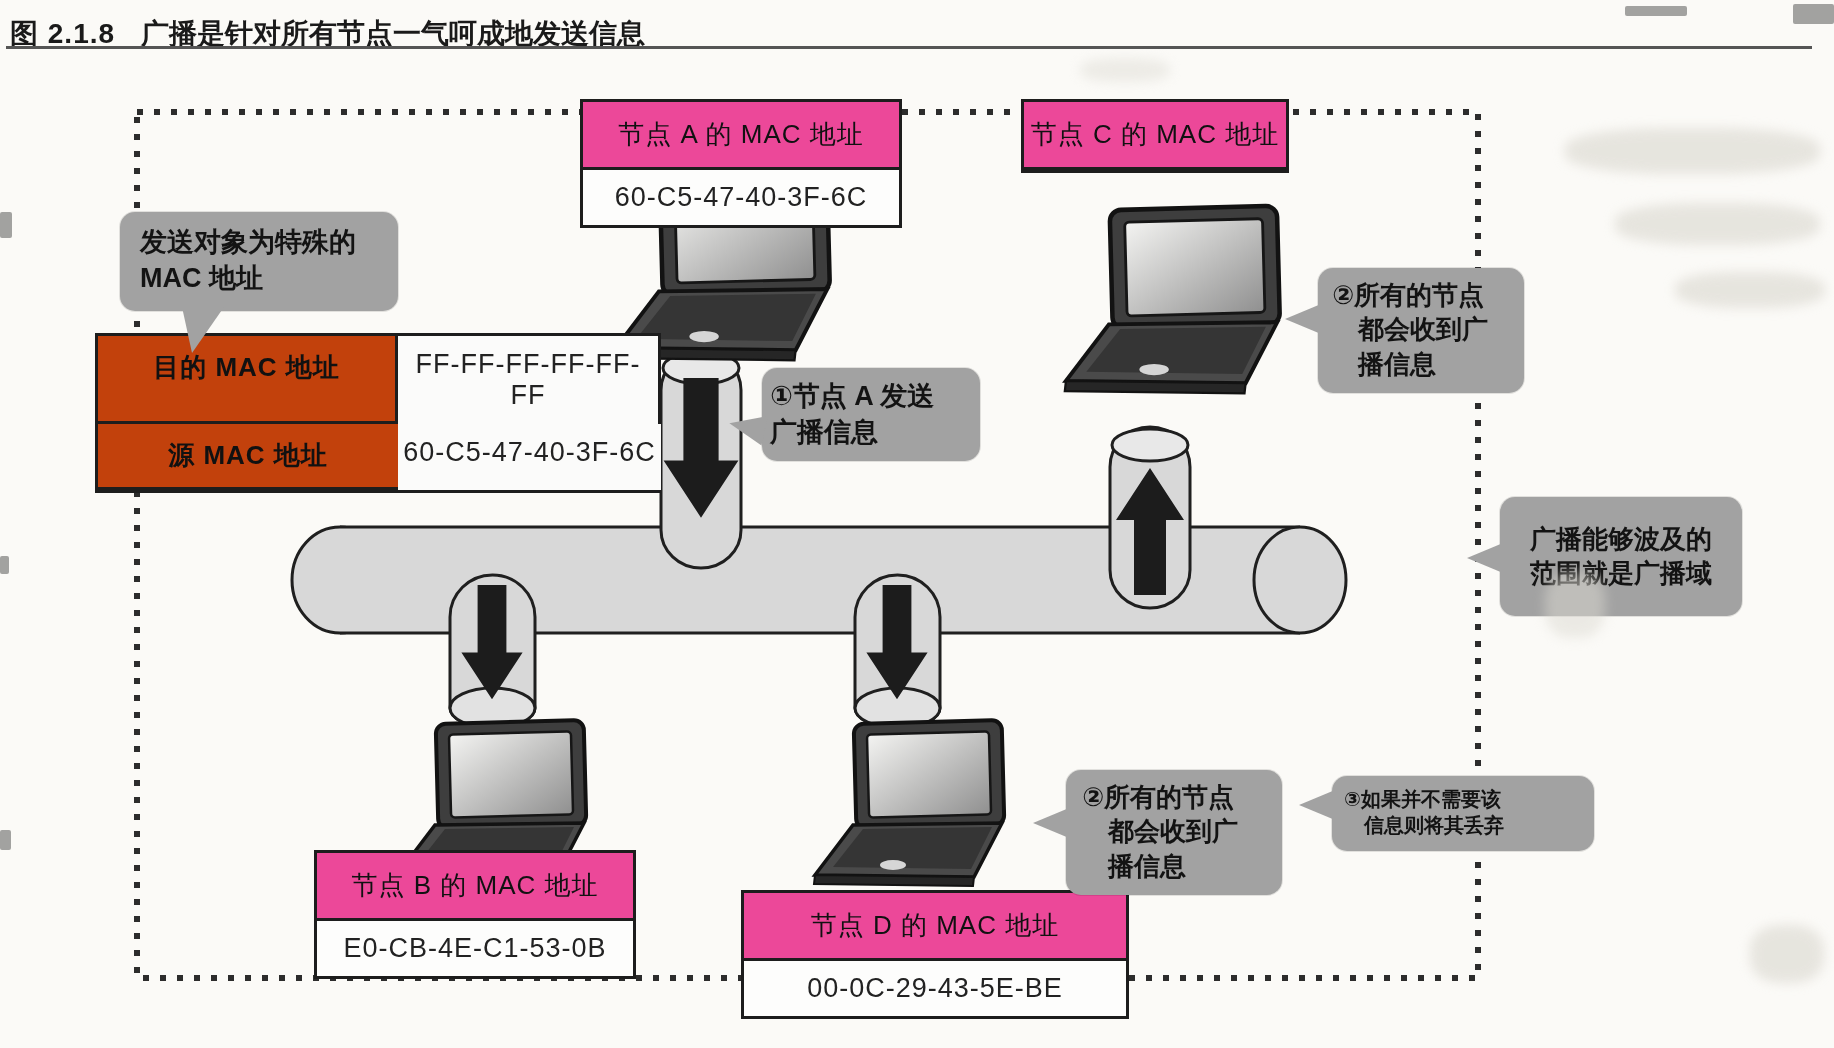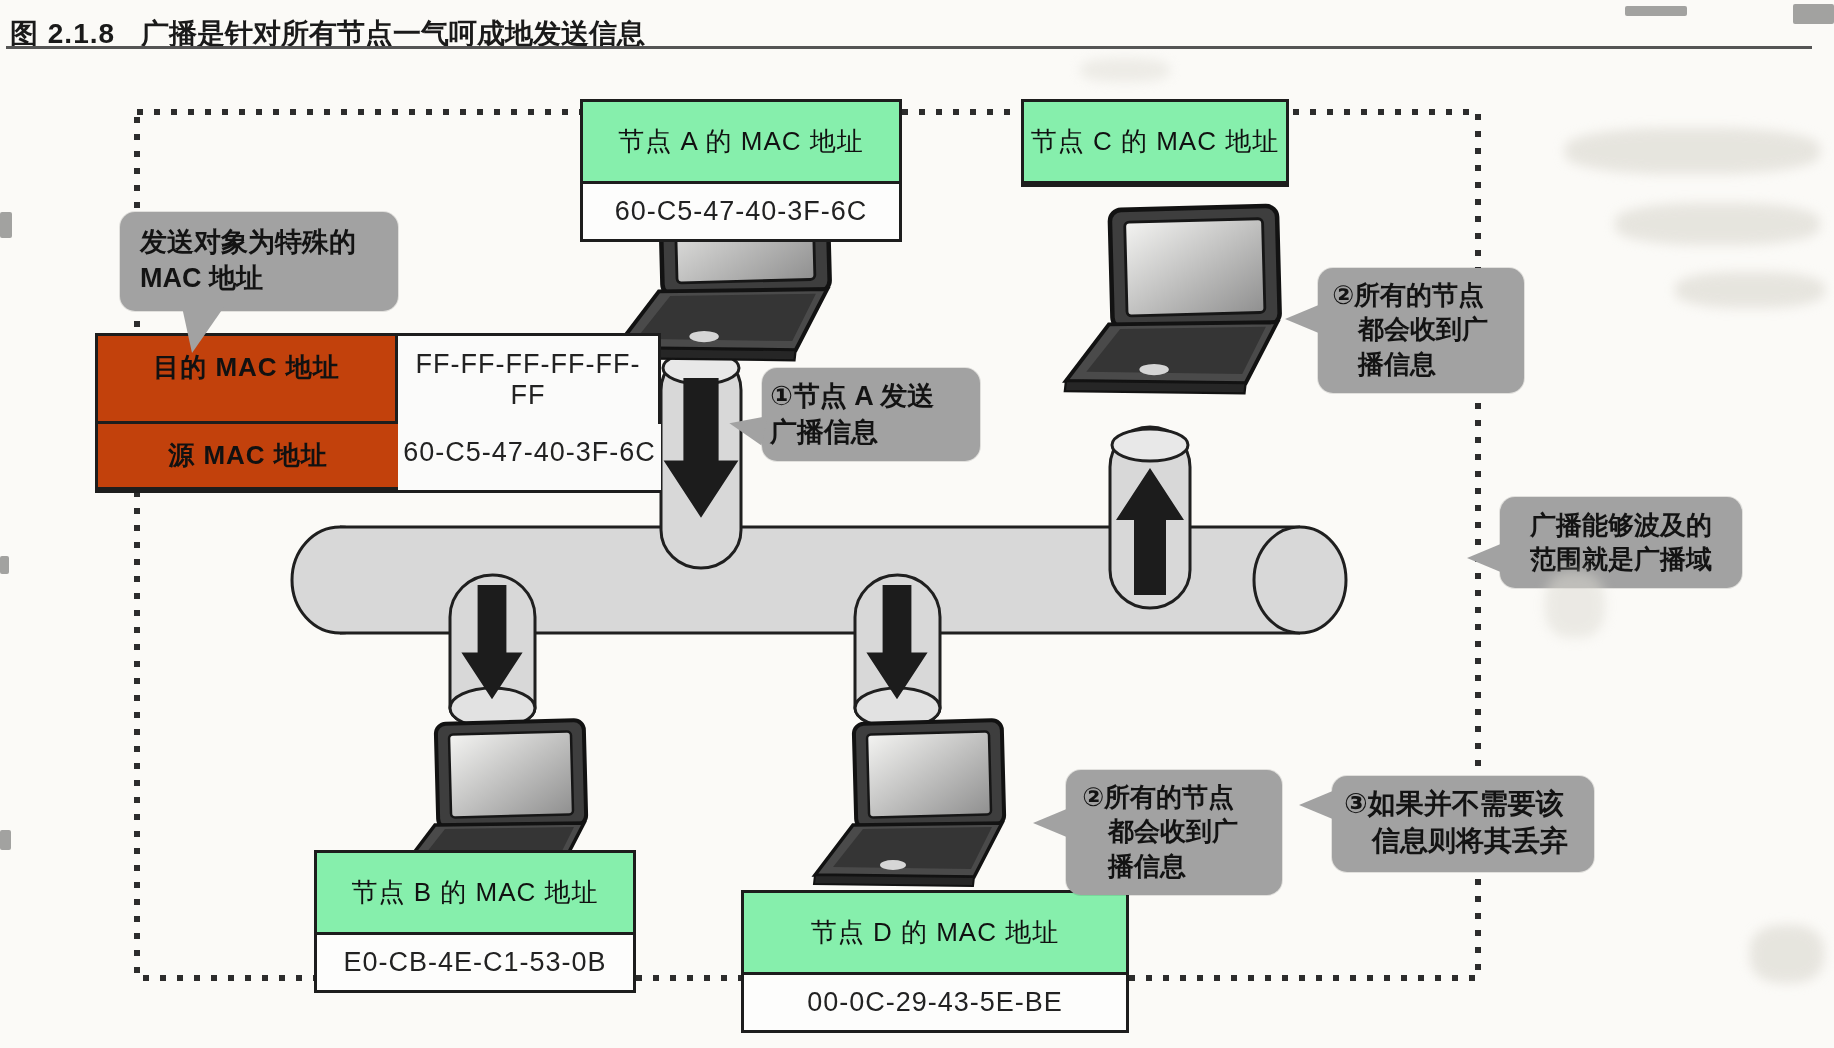--- a/index.html
+++ b/index.html
@@ -10,22 +10,22 @@
   
   .title-row{position:absolute;left:10px;top:6px;font-weight:bold;color:#1a1a1a;font-size:28px;white-space:nowrap;margin-top:9px;}
   .title-row .fig-label{margin-right:26px;letter-spacing:1px;}
   .title-rule{position:absolute;left:6px;top:46px;width:1806px;height:3px;background:#555;}
 
   
   .gfx{position:absolute;left:0;top:0;}
 
   
   .macbox{position:absolute;border:3px solid #1d1d1d;background:#fdfdfc;}
-  .macbox .hdr{background:#86efac;border-bottom:3px solid #1d1d1d;text-align:center;
-               font-size:26px;color:#111;padding:22px 4px;letter-spacing:1px;}
+  .macbox .hdr{background:#ec4899;border-bottom:3px solid #1d1d1d;text-align:center;
+               font-size:26px;color:#111;padding:15px 4px;letter-spacing:1px;}
   .macbox .val{text-align:center;font-size:27px;color:#222;padding:12px 4px;letter-spacing:1px;}
 
   
   .frame{position:absolute;left:95px;top:333px;width:566px;border:3px solid #1d1d1d;
          display:grid;grid-template-columns:300px 263px;}
   .frame .cell{text-align:center;}
   .frame .h{background:#c2410c;font-weight:bold;font-size:26px;color:#111;
             padding:14px 2px;border-bottom:3px solid #1d1d1d;letter-spacing:1px;}
   .frame .h.c1, .frame .v.c1{border-right:3px solid #1d1d1d;}
   .frame .v{background:#fbfbfa;font-size:27px;color:#222;padding:13px 2px;letter-spacing:1px;}
@@ -150,34 +150,34 @@
     <div class="tail tail-left" style="top:44px;transform:rotate(12deg);"></div>
   </div>
 
   <div class="callout" style="left:1318px;top:268px;width:206px;padding:10px 10px 12px 14px;font-size:26px;">
     <div class="txt">②所有的节点
 　都会收到广
 　播信息</div>
     <div class="tail tail-left" style="top:36px;"></div>
   </div>
 
-  <div class="callout" style="left:1500px;top:497px;width:242px;padding:11px 6px;text-align:center;font-size:26px;">
+  <div class="callout" style="left:1500px;top:497px;width:242px;padding:25px 6px;text-align:center;font-size:26px;">
     <div class="txt">广播能够波及的
 范围就是广播域</div>
     <div class="tail tail-left" style="top:46px;"></div>
   </div>
 
   <div class="callout" style="left:1066px;top:770px;width:216px;padding:10px 10px 12px 16px;font-size:26px;">
     <div class="txt">②所有的节点
 　都会收到广
 　播信息</div>
     <div class="tail tail-left" style="top:38px;"></div>
   </div>
 
-  <div class="callout" style="left:1332px;top:776px;width:262px;padding:10px 24px 12px 12px;font-size:28px;">
+  <div class="callout" style="left:1332px;top:776px;width:262px;padding:10px 24px 12px 12px;font-size:20px;">
     <div class="txt">③如果并不需要该
 　信息则将其丢弃</div>
     <div class="tail tail-left" style="top:14px;"></div>
   </div>
 
   <div class="smudge" style="left:1565px;top:128px;width:255px;height:46px;"></div>
   <div class="smudge" style="left:1615px;top:203px;width:205px;height:42px;"></div>
   <div class="smudge" style="left:1675px;top:272px;width:150px;height:36px;"></div>
   <div class="smudge" style="left:1545px;top:572px;width:60px;height:66px;opacity:.5;"></div>
   <div class="smudge" style="left:1750px;top:925px;width:74px;height:58px;"></div>

